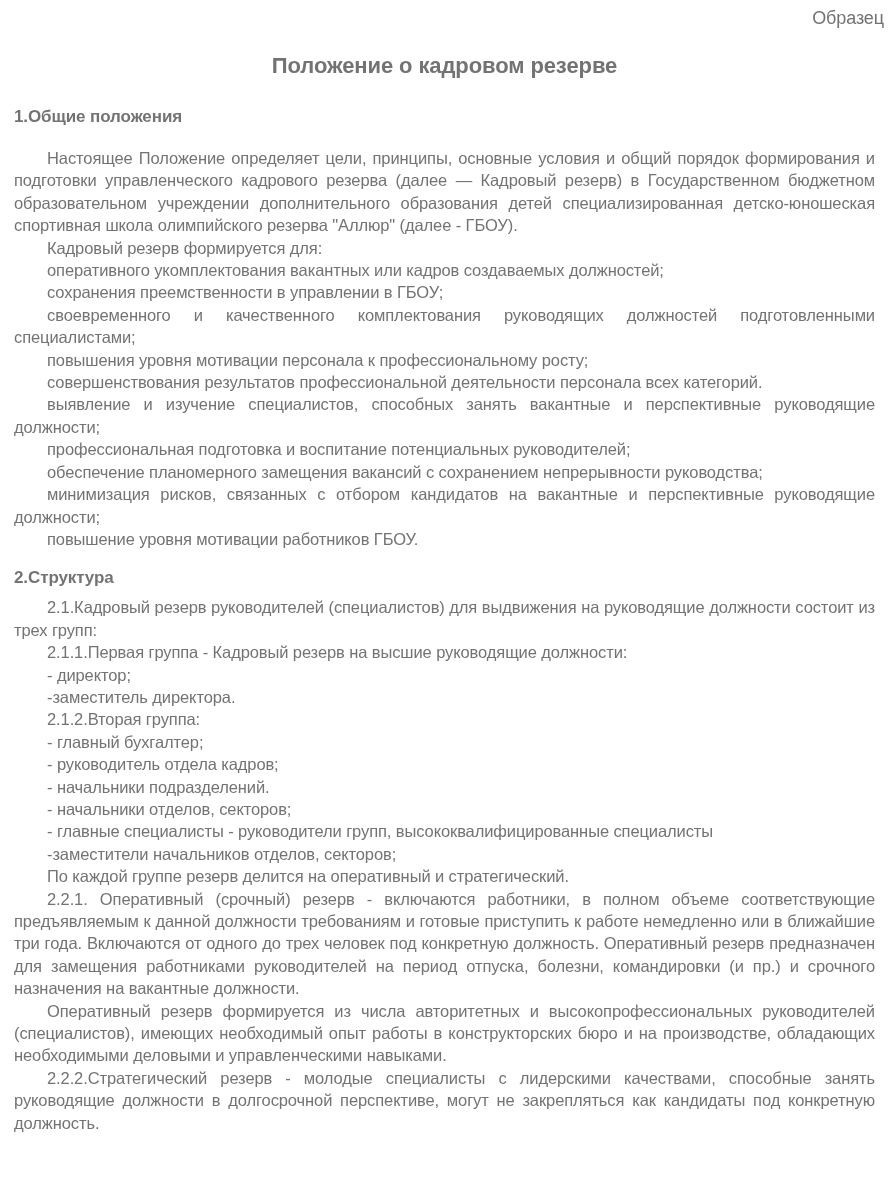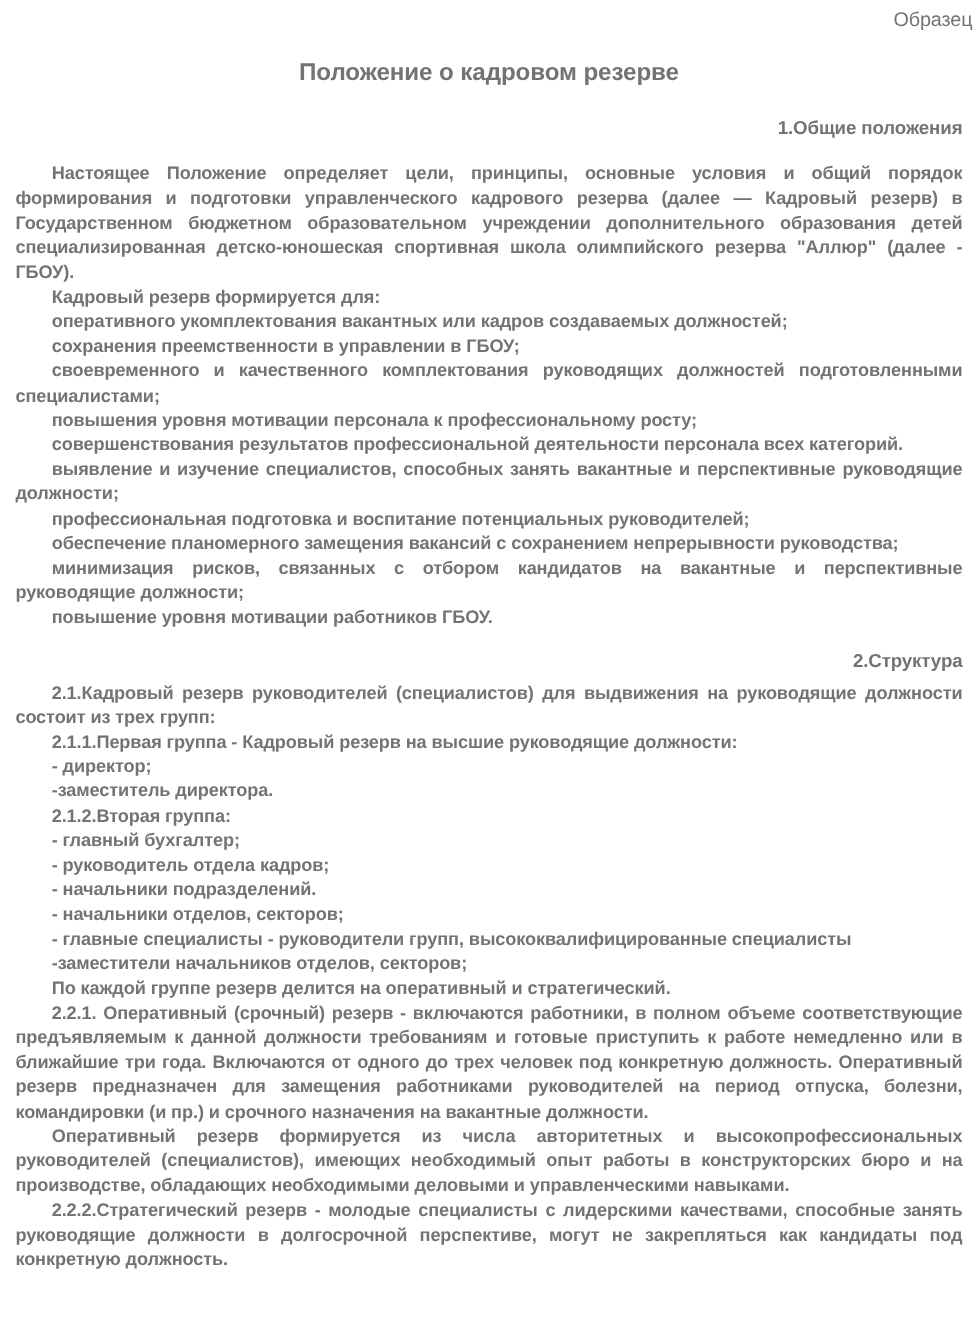--- a/index.html
+++ b/index.html
@@ -29,31 +29,30 @@
     font-size: 22px;
     line-height: 27px;
     font-weight: bold;
     text-align: center;
     margin: 22px 0 0 0;
   }
   .section-heading {
     font-size: 17px;
     line-height: 23px;
     font-weight: bold;
-    text-align: right;
+    text-align: left;
     margin: 26px 0 0 0;
   }
   .section-heading.second {
     margin: 16px 0 7px 0;
   }
   p.para {
     margin: 0;
     text-indent: 33px;
     text-align: justify;
-    font-weight: bold;
   }
   p.para.first { margin-top: 19px; }
 </style>
 </head>
 <body>
 
 <div class="page">
 
   <div class="watermark">Образец</div>
 

